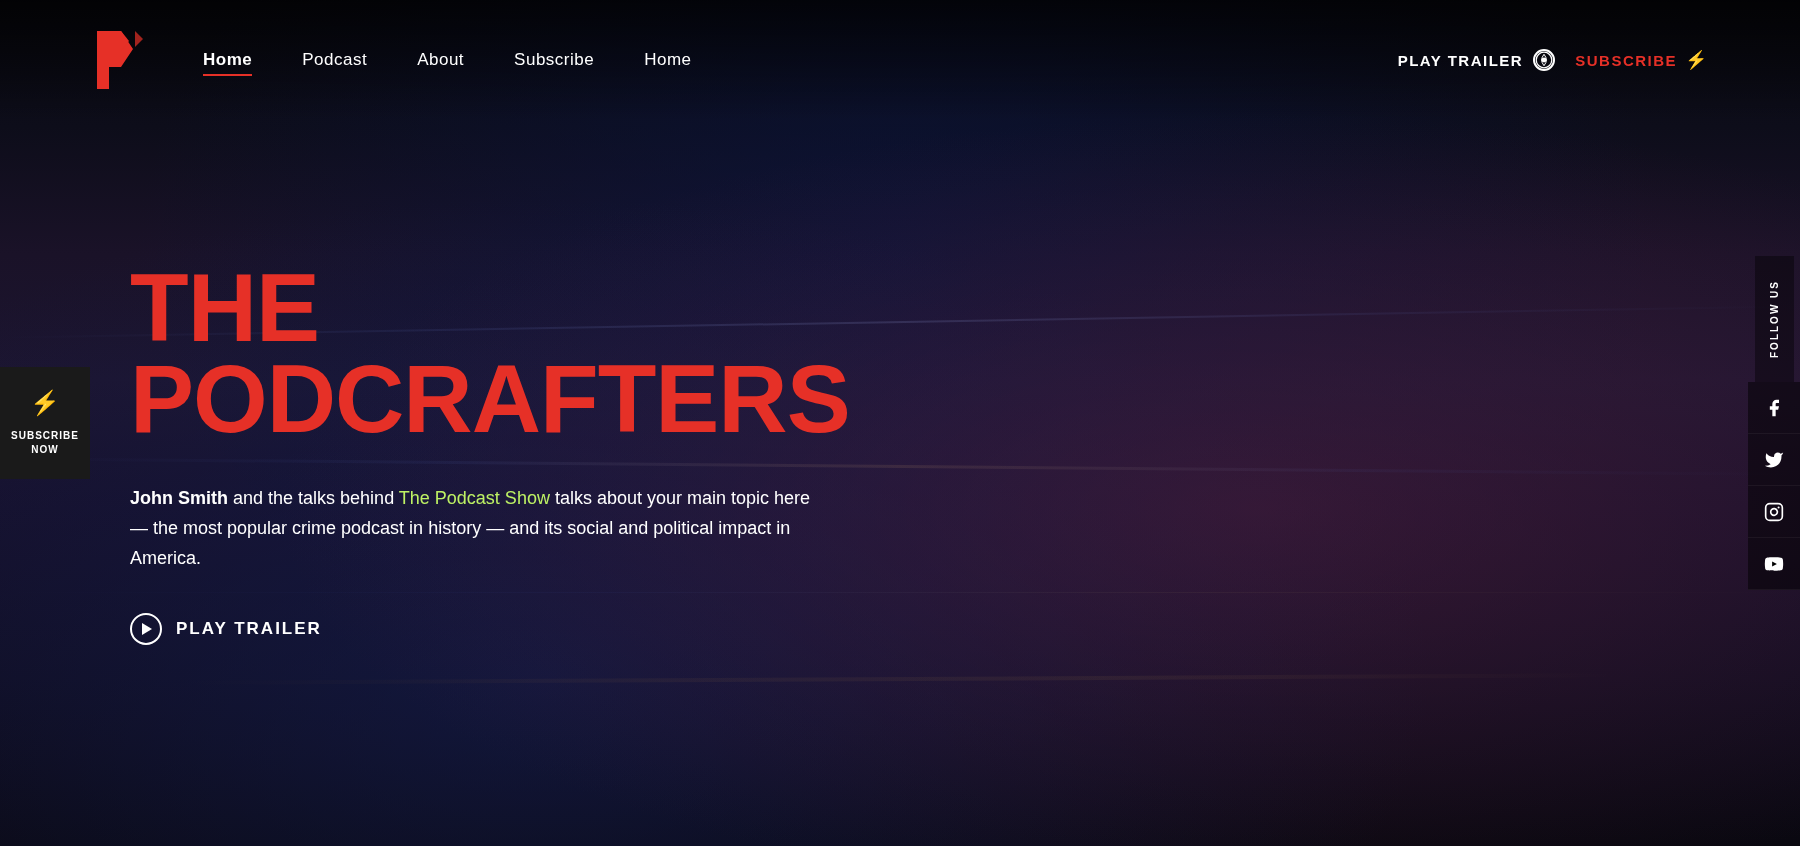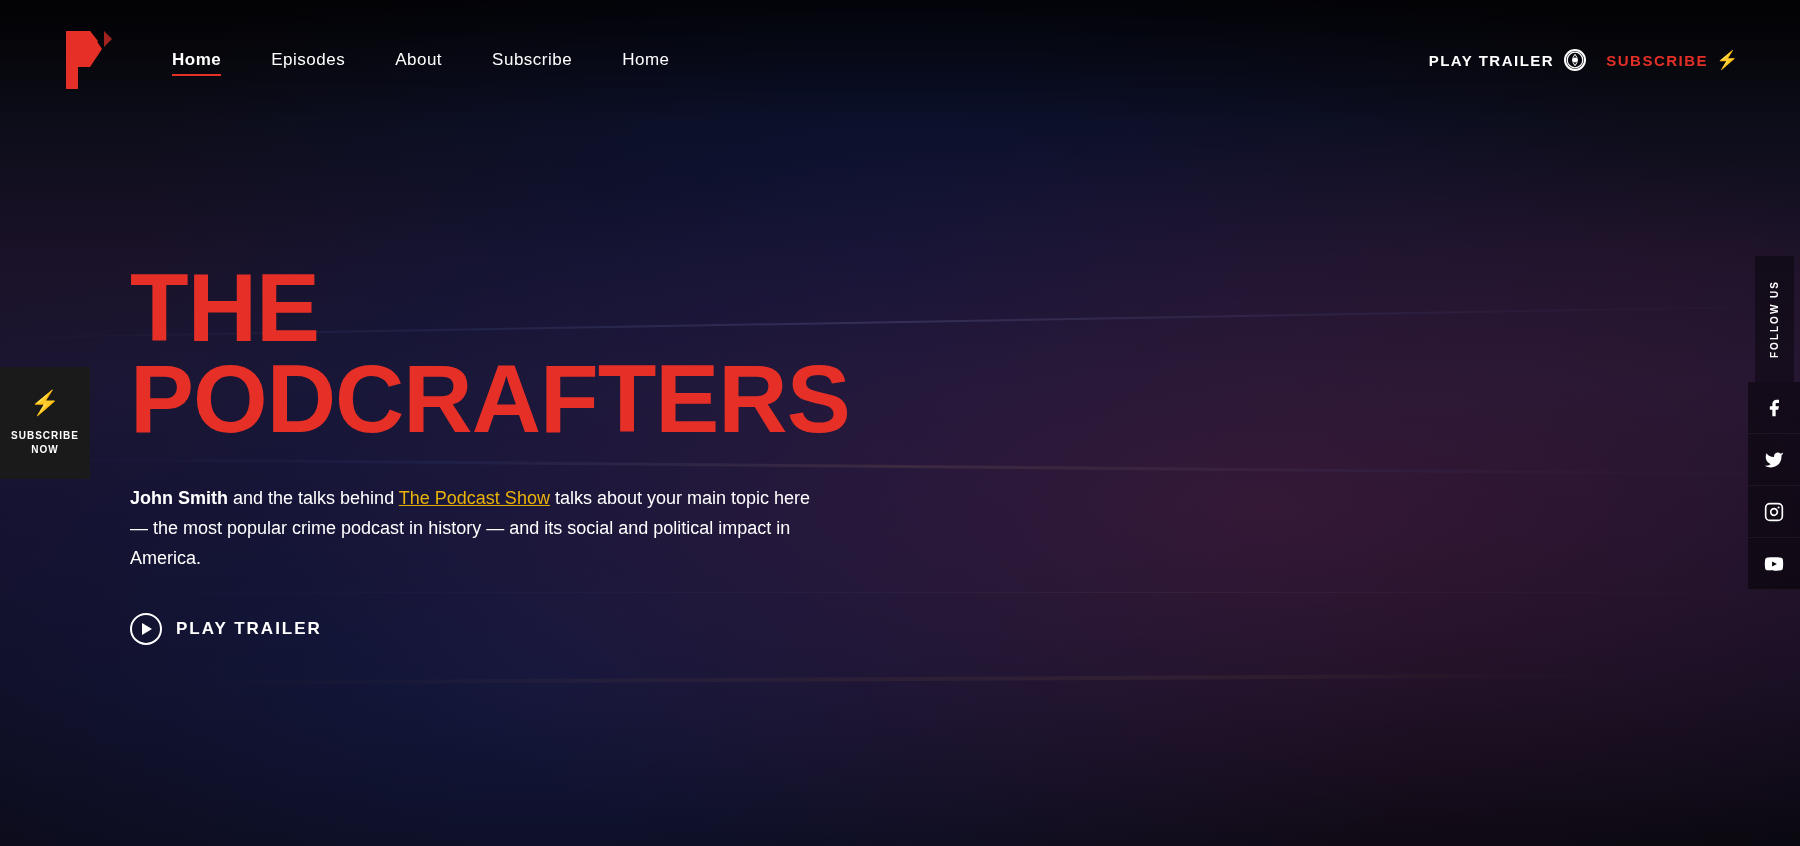--- a/index.html
+++ b/index.html
@@ -40,21 +40,21 @@
 
     
     .navbar {
       position: absolute;
       top: 0;
       left: 0;
       right: 0;
       height: 120px;
       display: flex;
       align-items: center;
-      padding: 0 60px;
+      padding: 0 91px;
       z-index: 100;
       background: linear-gradient(180deg, rgba(0,0,0,0.7) 0%, transparent 100%);
     }
 
     .logo-container {
       display: flex;
       align-items: center;
       margin-right: 60px;
       flex-shrink: 0;
     }
@@ -172,22 +172,21 @@
       margin-bottom: 40px;
       font-weight: 400;
     }
 
     .hero-description strong {
       font-weight: 700;
       margin-top: 20px;
     }
 
     .hero-description .link {
-      text-decoration: underline;
-      color: #eab308;
+      color: #bef264;
     }
 
     .play-trailer-hero {
       display: flex;
       align-items: center;
       gap: 14px;
       cursor: pointer;
     }
 
     .play-circle {
@@ -321,21 +320,21 @@
         <polygon points="6,2 6,60 18,60 18,38 30,38 42,20 30,2" fill="#e63027"></polygon>
         <polygon points="18,2 18,22 30,22 38,12 30,2" fill="#e63027"></polygon>
 
         <polygon points="44,18 52,10 44,2" fill="#e63027" opacity="0.7"></polygon>
       </g>
     </svg>
   </div>
 
   <div class="nav-links">
     <span class="nav-link active">Home</span>
-    <span class="nav-link">Episodes</span>
+    <span class="nav-link">Podcast</span>
     <span class="nav-link">About</span>
     <span class="nav-link">Subscribe</span>
     <span class="nav-link">Home</span>
   </div>
 
   <div class="nav-right">
     <div class="play-trailer-btn">
       <span>PLAY TRAILER</span>
       <div class="podcast-icon">
         <svg viewBox="0 0 22 22" width="22" height="22">

